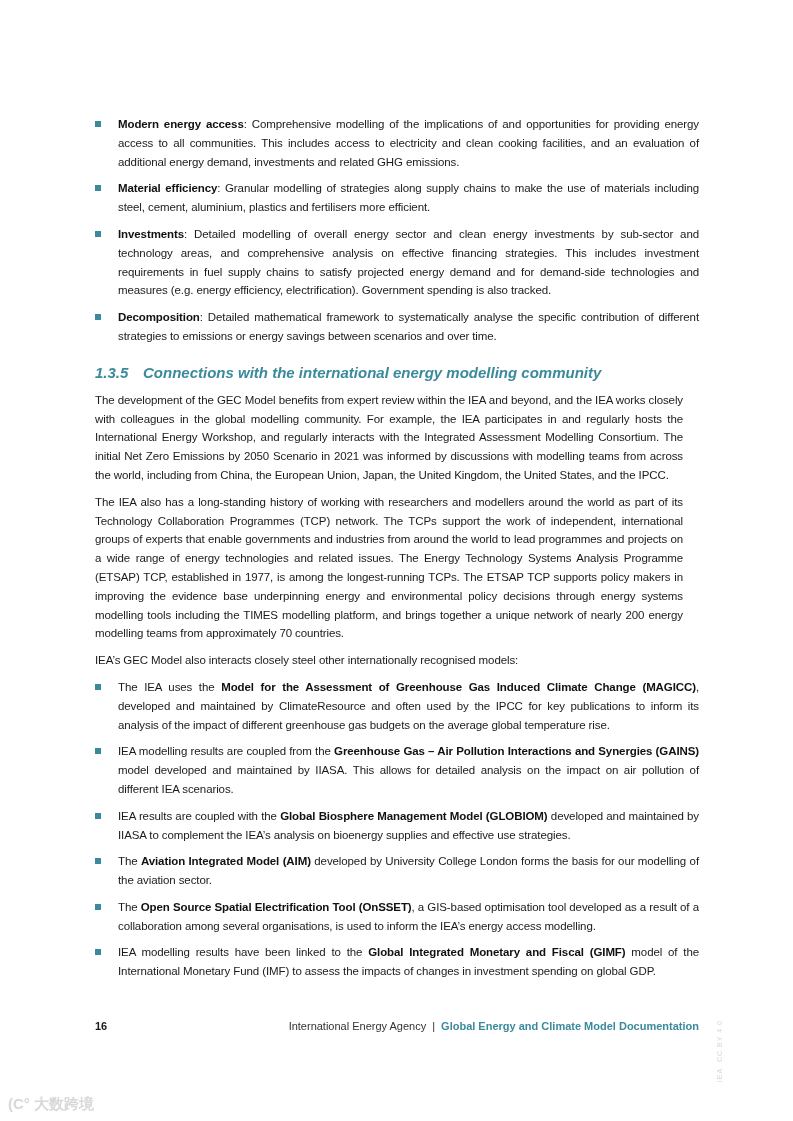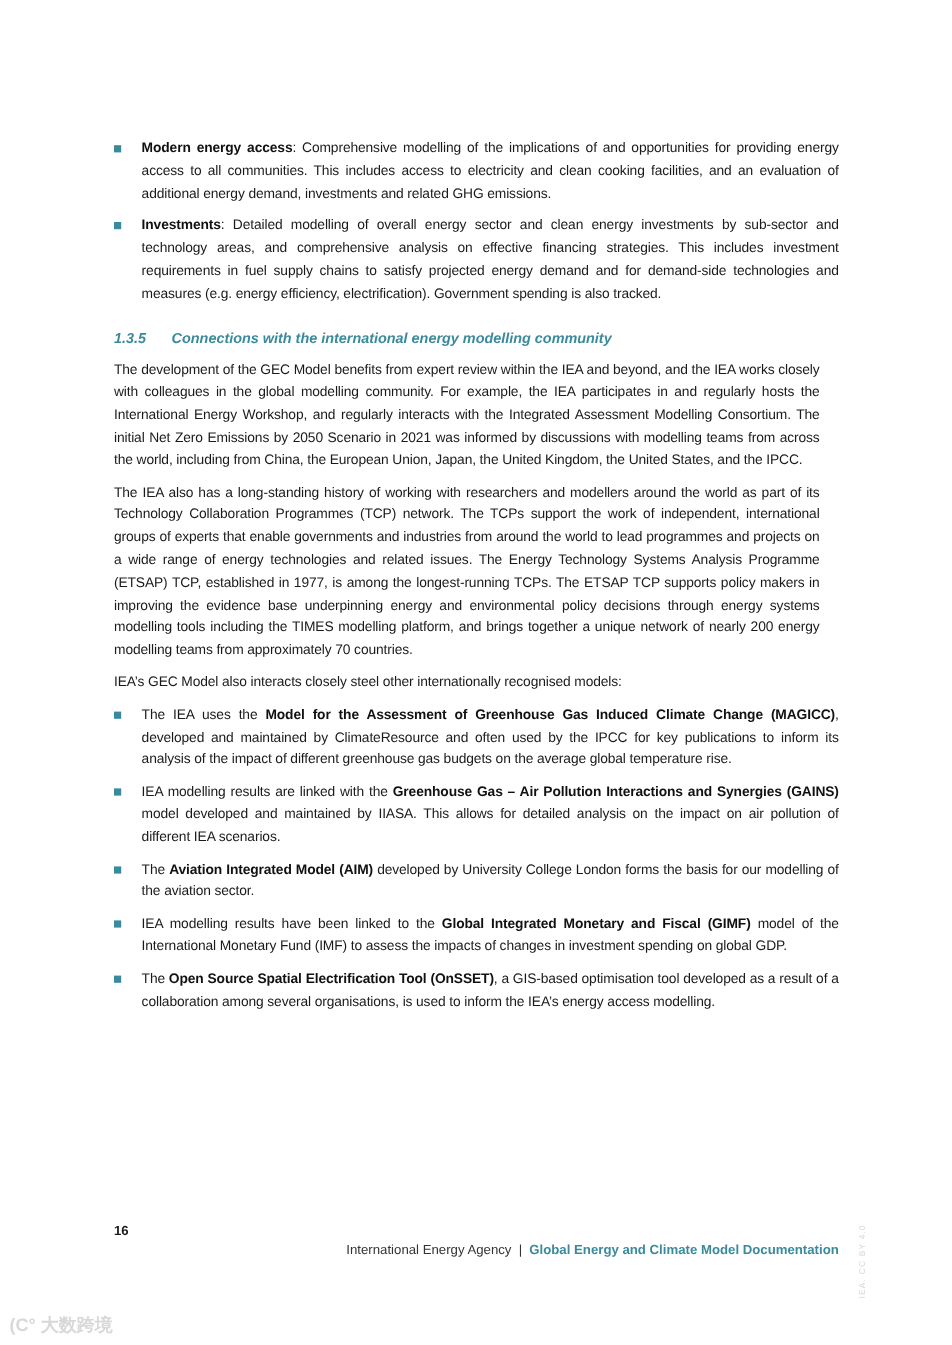--- a/index.html
+++ b/index.html
@@ -11,68 +11,71 @@
   .content { position: absolute; left: 95px; top: 115px; width: 604px; }
   .bul {
     position: relative; padding-left: 23px; font-size: 11.5px; line-height: 18.8px;
     text-align: justify; margin: 0 0 8px 0; letter-spacing: -0.1px;
   }
   .bul .sq {
     position: absolute; left: 0; top: 6px; width: 6px; height: 6px; background: #3a8a9c;
   }
   .bul b { font-weight: bold; color: #111; }
   .heading {
-    color: #3a8a9c; font-weight: bold; font-style: italic; font-size: 12px;
+    color: #3a8a9c; font-weight: bold; font-style: italic; font-size: 15px;
     margin: 18px 0 9px 0; line-height: 18px;
   }
   .heading .num { display: inline-block; width: 48px; }
   .para {
     font-size: 11.5px; line-height: 18.8px; text-align: justify; margin: 0 16px 8px 0; letter-spacing: -0.1px;
   }
   .footer {
     position: absolute; top: 1020px; left: 95px; width: 604px; height: 16px; font-size: 11px;
   }
   .footer .pnum { position: absolute; left: 0; top: 0; font-weight: bold; }
-  .footer .right { position: absolute; right: 0; top: 0; white-space: nowrap; margin-top: 16px; }
+  .footer .right { position: absolute; right: 0; top: 0; white-space: nowrap; }
   .footer .org { color: #333; }
   .footer .sep { color: #333; margin: 0 6px; }
   .footer .doc { color: #3a8a9c; font-weight: bold; }
   .license {
     position: absolute; left: 716px; top: 1020px; font-size: 7px; color: #d3d6d8;
     writing-mode: vertical-rl; transform: rotate(180deg); letter-spacing: 1px;
   }
   .watermark {
     position: absolute; left: 8px; top: 1095px; font-size: 15px; color: #d8d8d8; font-weight: bold; text-align: center;
   }
 </style>
 </head>
 <body>
 
 <div class="page">
   <div class="content">
 
     <div>
       <div class="bul"><span class="sq"></span><b>Modern energy access</b><span>: Comprehensive modelling of the implications of and opportunities for providing energy access to all communities. This includes access to electricity and clean cooking facilities, and an evaluation of additional energy demand, investments and related GHG emissions.</span></div>
+      <div class="bul"><span class="sq"></span><b>Material efficiency</b><span>: Granular modelling of strategies along supply chains to make the use of materials including steel, cement, aluminium, plastics and fertilisers more efficient.</span></div>
       <div class="bul"><span class="sq"></span><b>Investments</b><span>: Detailed modelling of overall energy sector and clean energy investments by sub-sector and technology areas, and comprehensive analysis on effective financing strategies. This includes investment requirements in fuel supply chains to satisfy projected energy demand and for demand-side technologies and measures (e.g. energy efficiency, electrification). Government spending is also tracked.</span></div>
+      <div class="bul"><span class="sq"></span><b>Decomposition</b><span>: Detailed mathematical framework to systematically analyse the specific contribution of different strategies to emissions or energy savings between scenarios and over time.</span></div>
     </div>
 
     <div class="heading">
       <span class="num">1.3.5</span><span>Connections with the international energy modelling community</span>
     </div>
 
     <p class="para">The development of the GEC Model benefits from expert review within the IEA and beyond, and the IEA works closely with colleagues in the global modelling community. For example, the IEA participates in and regularly hosts the International Energy Workshop, and regularly interacts with the Integrated Assessment Modelling Consortium. The initial Net Zero Emissions by 2050 Scenario in 2021 was informed by discussions with modelling teams from across the world, including from China, the European Union, Japan, the United Kingdom, the United States, and the IPCC.</p>
     <p class="para">The IEA also has a long-standing history of working with researchers and modellers around the world as part of its Technology Collaboration Programmes (TCP) network. The TCPs support the work of independent, international groups of experts that enable governments and industries from around the world to lead programmes and projects on a wide range of energy technologies and related issues. The Energy Technology Systems Analysis Programme (ETSAP) TCP, established in 1977, is among the longest-running TCPs. The ETSAP TCP supports policy makers in improving the evidence base underpinning energy and environmental policy decisions through energy systems modelling tools including the TIMES modelling platform, and brings together a unique network of nearly 200 energy modelling teams from approximately 70 countries.</p>
     <p class="para">IEA’s GEC Model also interacts closely steel other internationally recognised models:</p>
 
     <div>
       <div class="bul"><span class="sq"></span><span>The IEA uses the </span><b>Model for the Assessment of Greenhouse Gas Induced Climate Change (MAGICC)</b><span>, developed and maintained by ClimateResource and often used by the IPCC for key publications to inform its analysis of the impact of different greenhouse gas budgets on the average global temperature rise.</span></div>
-      <div class="bul"><span class="sq"></span><span>IEA modelling results are linked with the </span><b>Greenhouse Gas – Air Pollution Interactions and Synergies (GAINS)</b><span> model developed and maintained by IIASA. This allows for detailed analysis on the impact on air pollution of different IEA scenarios.</span></div>
+      <div class="bul"><span class="sq"></span><span>IEA modelling results are coupled from the </span><b>Greenhouse Gas – Air Pollution Interactions and Synergies (GAINS)</b><span> model developed and maintained by IIASA. This allows for detailed analysis on the impact on air pollution of different IEA scenarios.</span></div>
+      <div class="bul"><span class="sq"></span><span>IEA results are coupled with the </span><b>Global Biosphere Management Model (GLOBIOM)</b><span> developed and maintained by IIASA to complement the IEA’s analysis on bioenergy supplies and effective use strategies.</span></div>
       <div class="bul"><span class="sq"></span><span>The </span><b>Aviation Integrated Model (AIM)</b><span> developed by University College London forms the basis for our modelling of the aviation sector.</span></div>
+      <div class="bul"><span class="sq"></span><span>The </span><b>Open Source Spatial Electrification Tool (OnSSET)</b><span>, a GIS-based optimisation tool developed as a result of a collaboration among several organisations, is used to inform the IEA’s energy access modelling.</span></div>
       <div class="bul"><span class="sq"></span><span>IEA modelling results have been linked to the </span><b>Global Integrated Monetary and Fiscal (GIMF)</b><span> model of the International Monetary Fund (IMF) to assess the impacts of changes in investment spending on global GDP.</span></div>
-      <div class="bul"><span class="sq"></span><span>The </span><b>Open Source Spatial Electrification Tool (OnSSET)</b><span>, a GIS-based optimisation tool developed as a result of a collaboration among several organisations, is used to inform the IEA’s energy access modelling.</span></div>
     </div>
   </div>
 
   <div class="footer">
     <span class="pnum">16</span>
     <span class="right">
       <span class="org">International Energy Agency</span><span class="sep">|</span><span class="doc">Global Energy and Climate Model Documentation</span>
     </span>
   </div>
 

